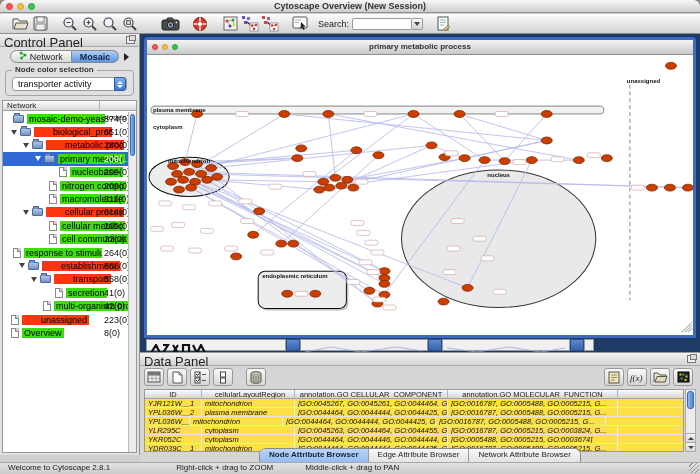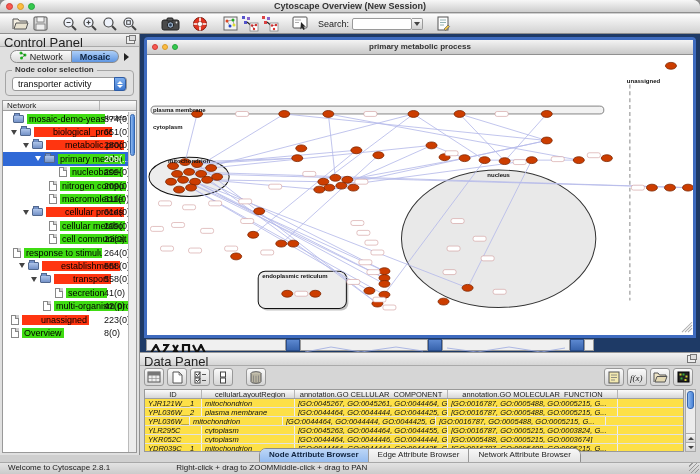--- a/index.html
+++ b/index.html
@@ -94,21 +94,21 @@
   .dp-sarr.down{bottom:0;}
   .dp-tabs{position:absolute;left:0;right:0;bottom:1px;height:13px;display:flex;justify-content:center;}
   .dptab-group{display:flex;border:1px solid #8a8a8a;border-radius:7px;overflow:hidden;height:20px;background:#ededed;}
   .dptab{font-size:8px;color:#222;padding:1px 9px 0 9px;border-right:1px solid #9a9a9a;background:linear-gradient(#f7f7f7,#dcdcdc);white-space:nowrap;}
   .dptab:last-child{border-right:none;}
   .dptab.active{background:linear-gradient(#bcd6f7,#86b2ec);font-weight:bold;color:#10243f;}
   
   .status-bar{position:absolute;left:0;top:462px;width:700px;height:12px;background:linear-gradient(#e3e3e3,#cbcbcb);border-top:1px solid #a8a8a8;font-size:8px;color:#222;display:flex;align-items:flex-start;}
   .sitem1{margin-left:8px;}
   .sitem2{margin-left:66px;}
-  .sitem3{}
+  .sitem3{margin-left:32px;}
   .grip{position:absolute;right:1px;bottom:1px;width:10px;height:10px;background:
     repeating-linear-gradient(135deg,transparent 0 2px,#9a9a9a 2px 3px);}
 </style>
 </head>
 <body>
 
 <div class="app">
 
   <div class="titlebar">
     <span class="tl red"></span>

